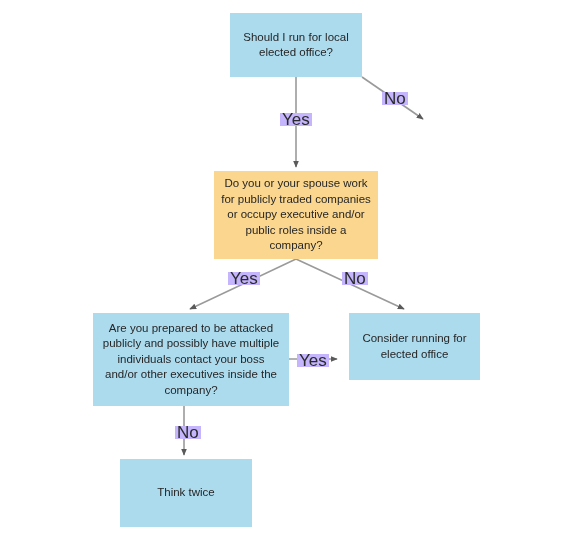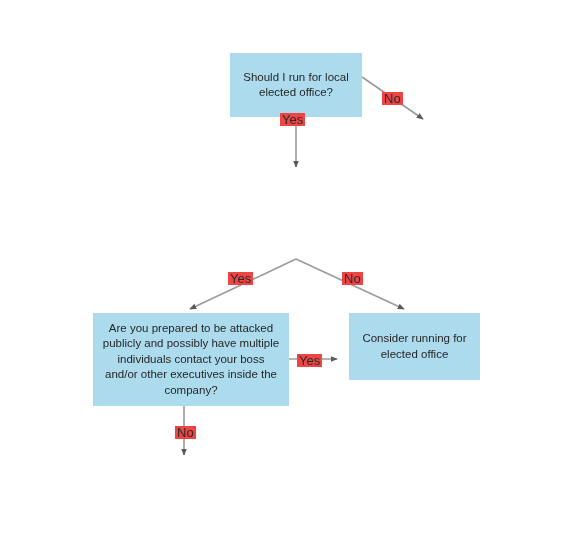--- a/index.html
+++ b/index.html
@@ -43,28 +43,28 @@
   .node-orange {
     background: #fad68e;
   }
   .node-label {
     display: block;
     width: 100%;
   }
   .edge-label {
     position: absolute;
     color: #2a2a2a;
-    font-size: 13px;
+    font-size: 17px;
     line-height: 13px;
     white-space: nowrap;
-    background: #ef4444;
+    background: #c4b5fd;
     padding: 0 2px;
   }
   
-  #node-start     { left: 230px; top: 13px;  width: 132px; height: 64px; margin-top: 40px; }
+  #node-start     { left: 230px; top: 13px;  width: 132px; height: 64px; }
   #node-spouse    { left: 214px; top: 171px; width: 164px; height: 88px; }
   #node-attacked  { left: 93px;  top: 313px; width: 196px; height: 93px; }
   #node-consider  { left: 341px; top: 313px; width: 131px; height: 67px; margin-left: 8px; }
   #node-think     { left: 120px; top: 459px; width: 132px; height: 68px; }
   
   #label-start-yes   { left: 280px; top: 113px; }
   #label-start-no    { left: 382px; top: 92px;  }
   #label-spouse-yes  { left: 228px; top: 272px; }
   #label-spouse-no   { left: 342px; top: 272px; }
   #label-attacked-yes{ left: 297px; top: 354px; }
@@ -92,29 +92,35 @@
 
     <line x1="275" y1="359" x2="337" y2="359" stroke="#9a9a9a" stroke-width="1.6" marker-end="url(#arrowhead)"></line>
 
     <line x1="184" y1="406" x2="184" y2="455" stroke="#9a9a9a" stroke-width="1.6" marker-end="url(#arrowhead)"></line>
   </svg>
 
   <div class="node node-blue" id="node-start">
     <span class="node-label">Should I run for local elected office?</span>
   </div>
 
+  <div class="node node-orange" id="node-spouse">
+    <span class="node-label">Do you or your spouse work for publicly traded companies or occupy executive and/or public roles inside a company?</span>
+  </div>
 
   <div class="node node-blue" id="node-attacked">
     <span class="node-label">Are you prepared to be attacked publicly and possibly have multiple individuals contact your boss and/or other executives inside the company?</span>
   </div>
 
   <div class="node node-blue" id="node-consider">
     <span class="node-label">Consider running for elected office</span>
   </div>
 
+  <div class="node node-blue" id="node-think">
+    <span class="node-label">Think twice</span>
+  </div>
 
   <span class="edge-label" id="label-start-yes">Yes</span>
   <span class="edge-label" id="label-start-no">No</span>
   <span class="edge-label" id="label-spouse-yes">Yes</span>
   <span class="edge-label" id="label-spouse-no">No</span>
   <span class="edge-label" id="label-attacked-yes">Yes</span>
   <span class="edge-label" id="label-attacked-no">No</span>
 
 </div>
 

